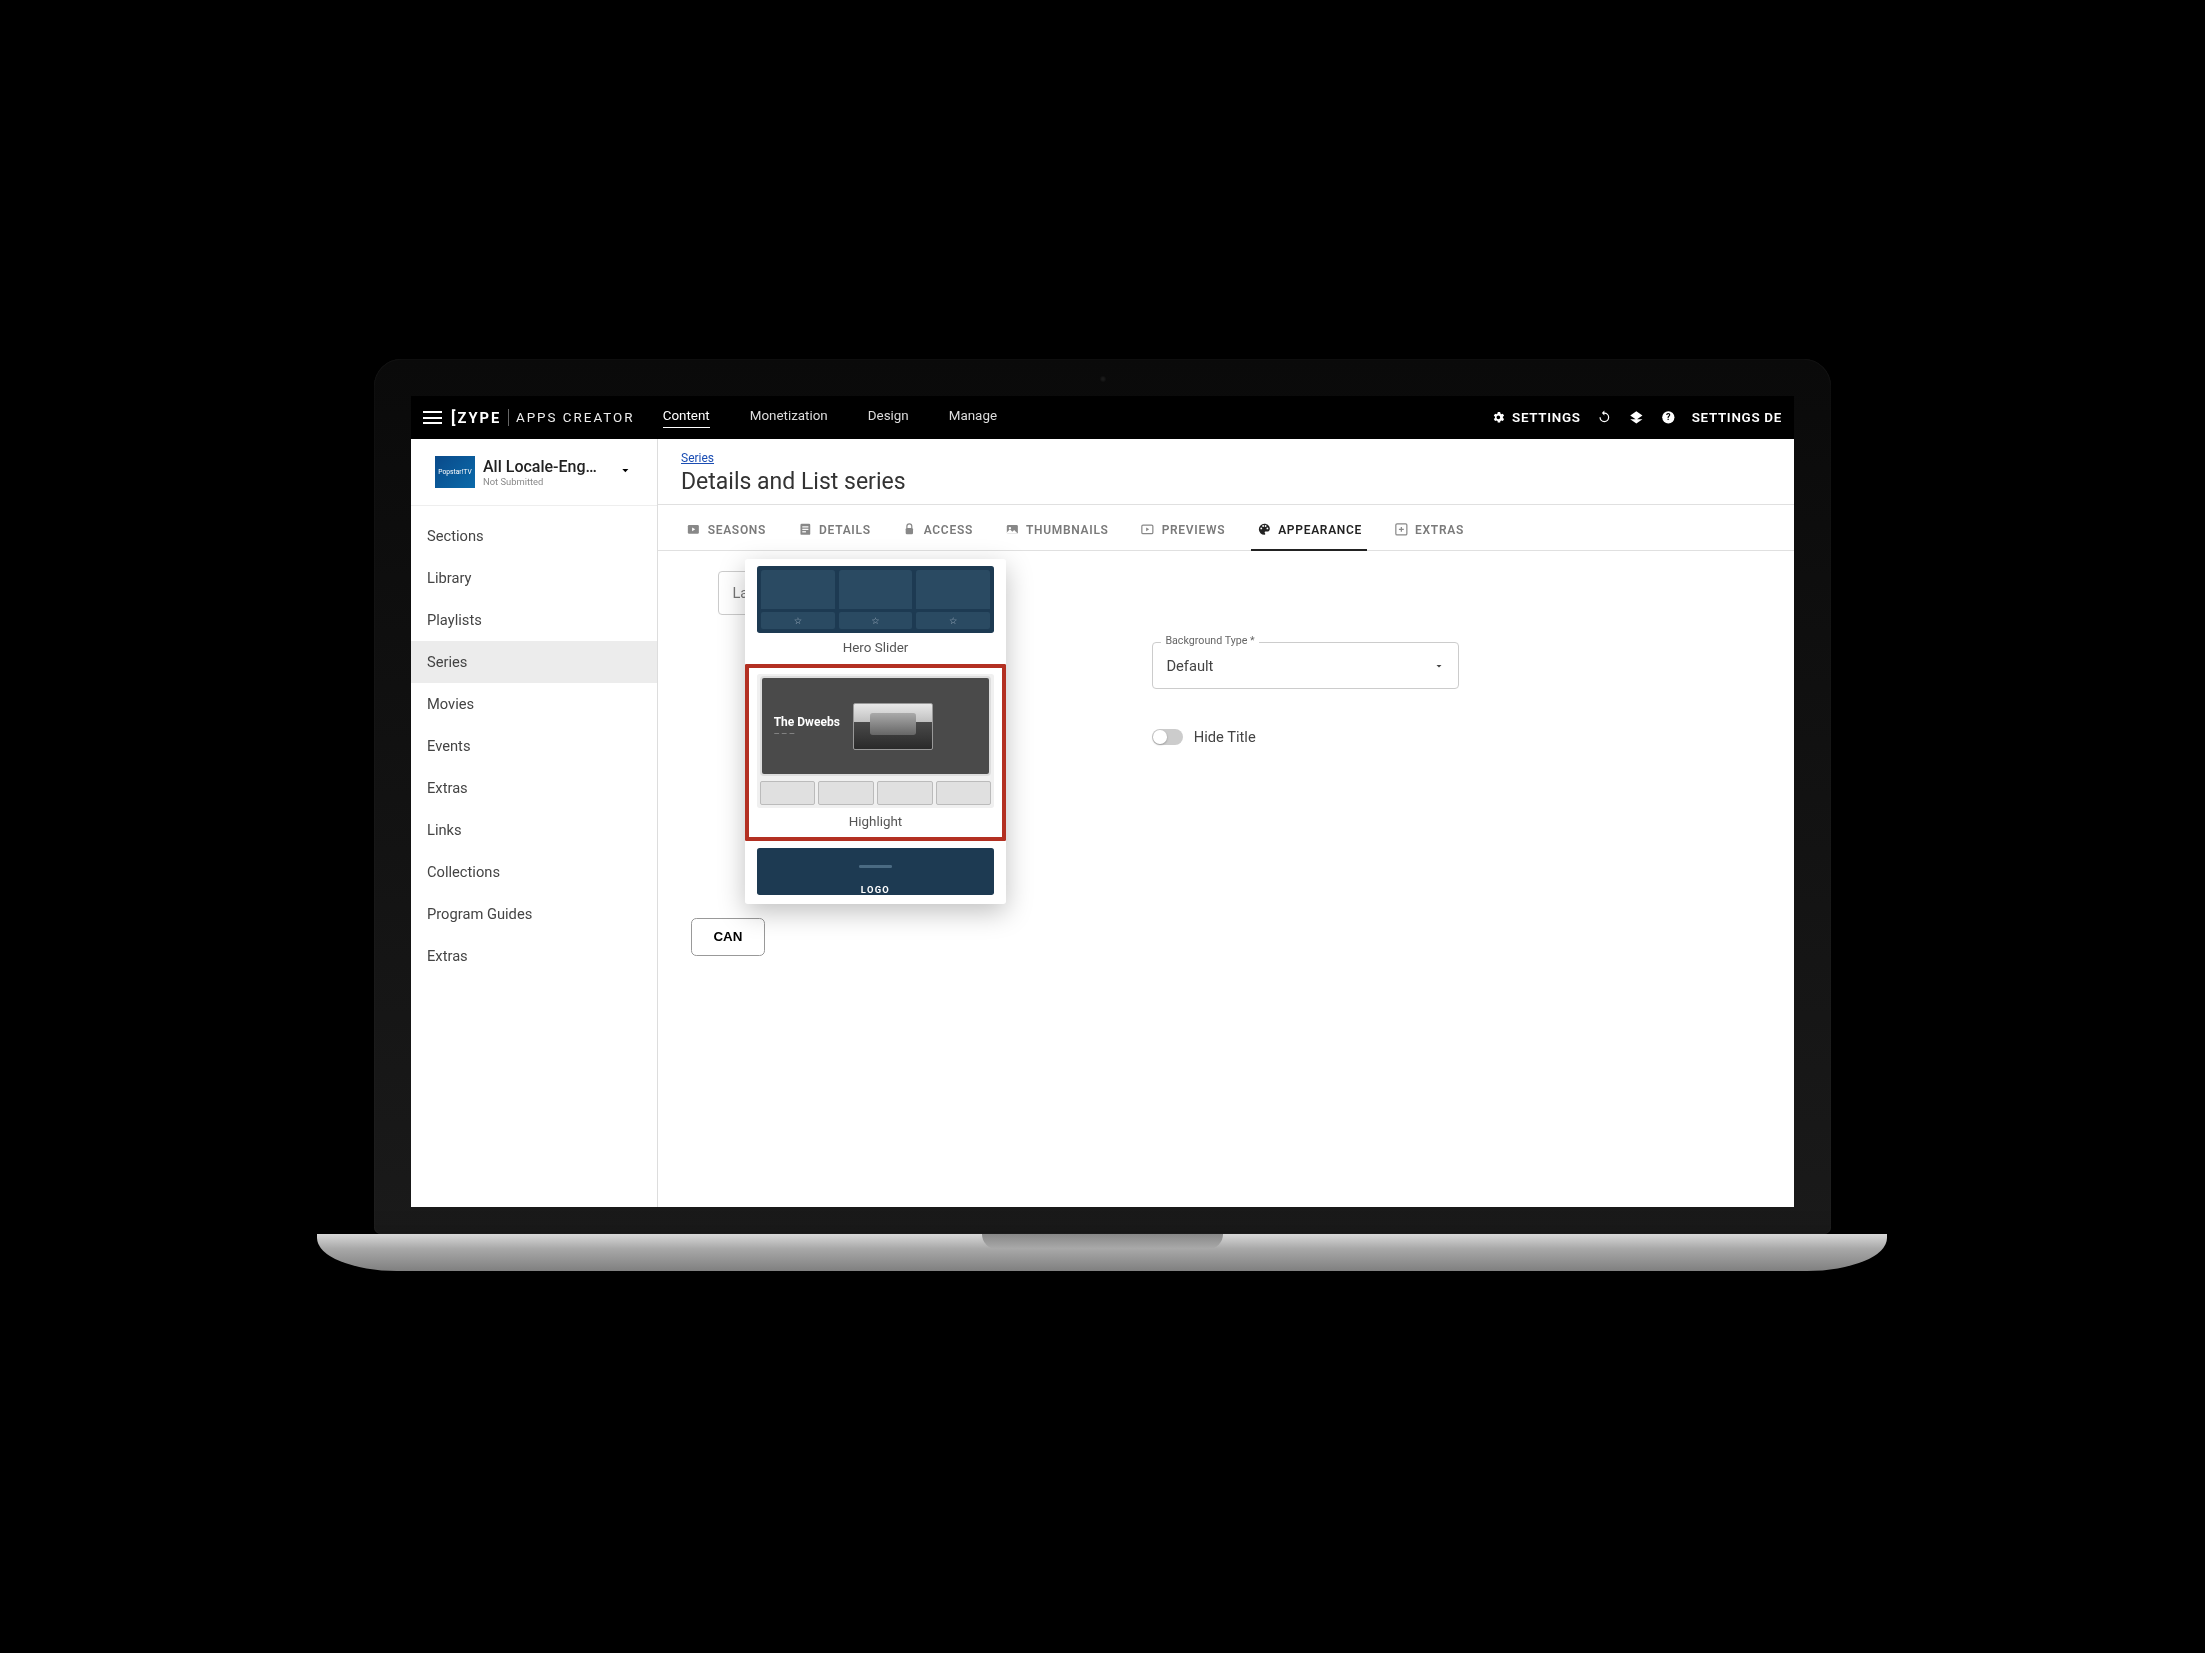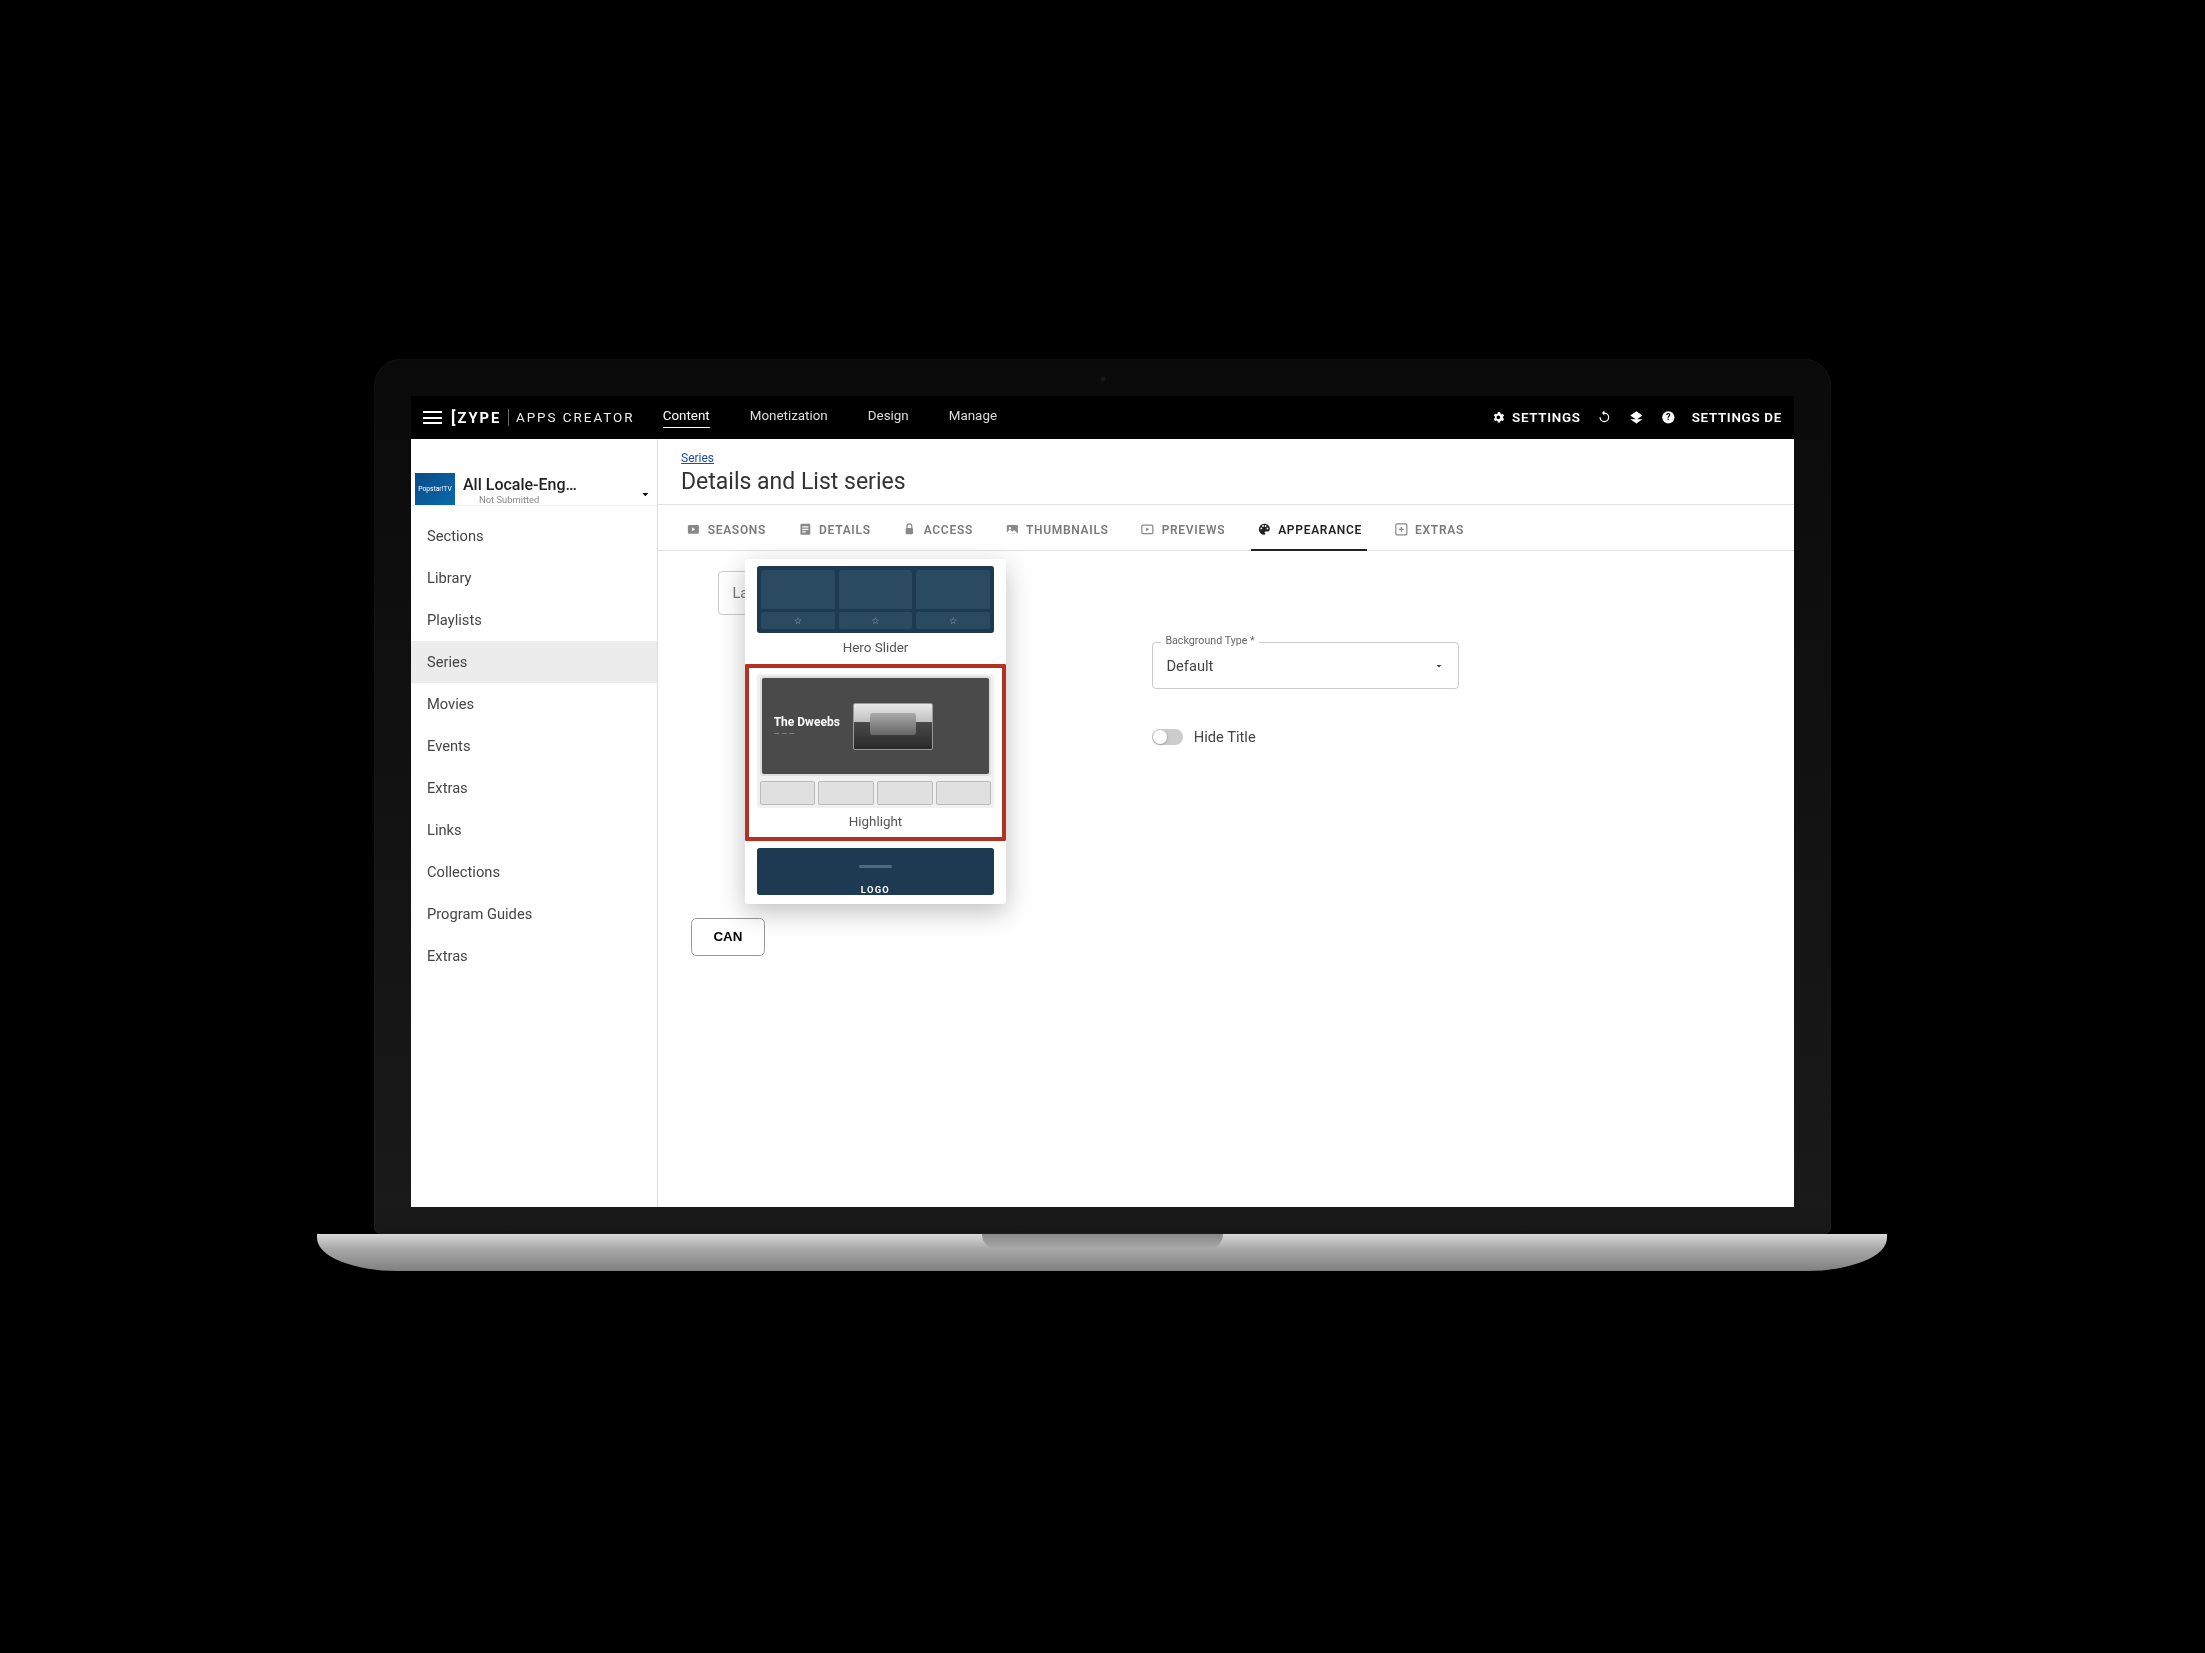--- a/index.html
+++ b/index.html
@@ -94,33 +94,33 @@
 .topnav-right { margin-left: auto; display: flex; align-items: center; gap: 14.7px; }
 .settings-btn { display: flex; align-items: center; gap: 5.3px; font-size: 13.4px; font-weight: 600; letter-spacing: 0.7px; }
 .icon-circle { width: 17.4px; height: 17.4px; display: inline-flex; align-items: center; justify-content: center; }
 .user-label { font-size: 13.4px; font-weight: 600; letter-spacing: 0.7px; }
 
 .app-body { display: flex; height: calc(100% - 43px); }
 .sidebar { width: 247px; background: #fff; border-right: 0.7px solid #ddd; display: flex; flex-direction: column; }
 .sidebar-header {
   height: 67px;
   display: flex;
-  align-items: flex-end;
+  align-items: center;
   gap: 8px;
-  padding: 0 4px;
+  padding: 0 24px;
   border-bottom: 0.7px solid #eee;
 }
 .sidebar-thumb {
   width: 40px; height: 32px;
   background: linear-gradient(135deg, #0a4a8a, #0a6aaa);
   display: flex; align-items: center; justify-content: center;
   color: #fff; font-size: 6.7px;
 }
 .sidebar-title { font-size: 16px; font-weight: 500; color: #222; }
-.sidebar-sub { font-size: 9.4px; color: #888; margin-left: 16px; }
+.sidebar-sub { font-size: 9.4px; color: #888; }
 .chevron-down { margin-left: auto; }
 .sidebar-nav { padding-top: 9.4px; }
 .sidebar-nav-item {
   padding: 12px 16px;
   font-size: 14.7px;
   color: #444;
   cursor: pointer;
 }
 .sidebar-nav-item.active { background: #ececec; }
 

